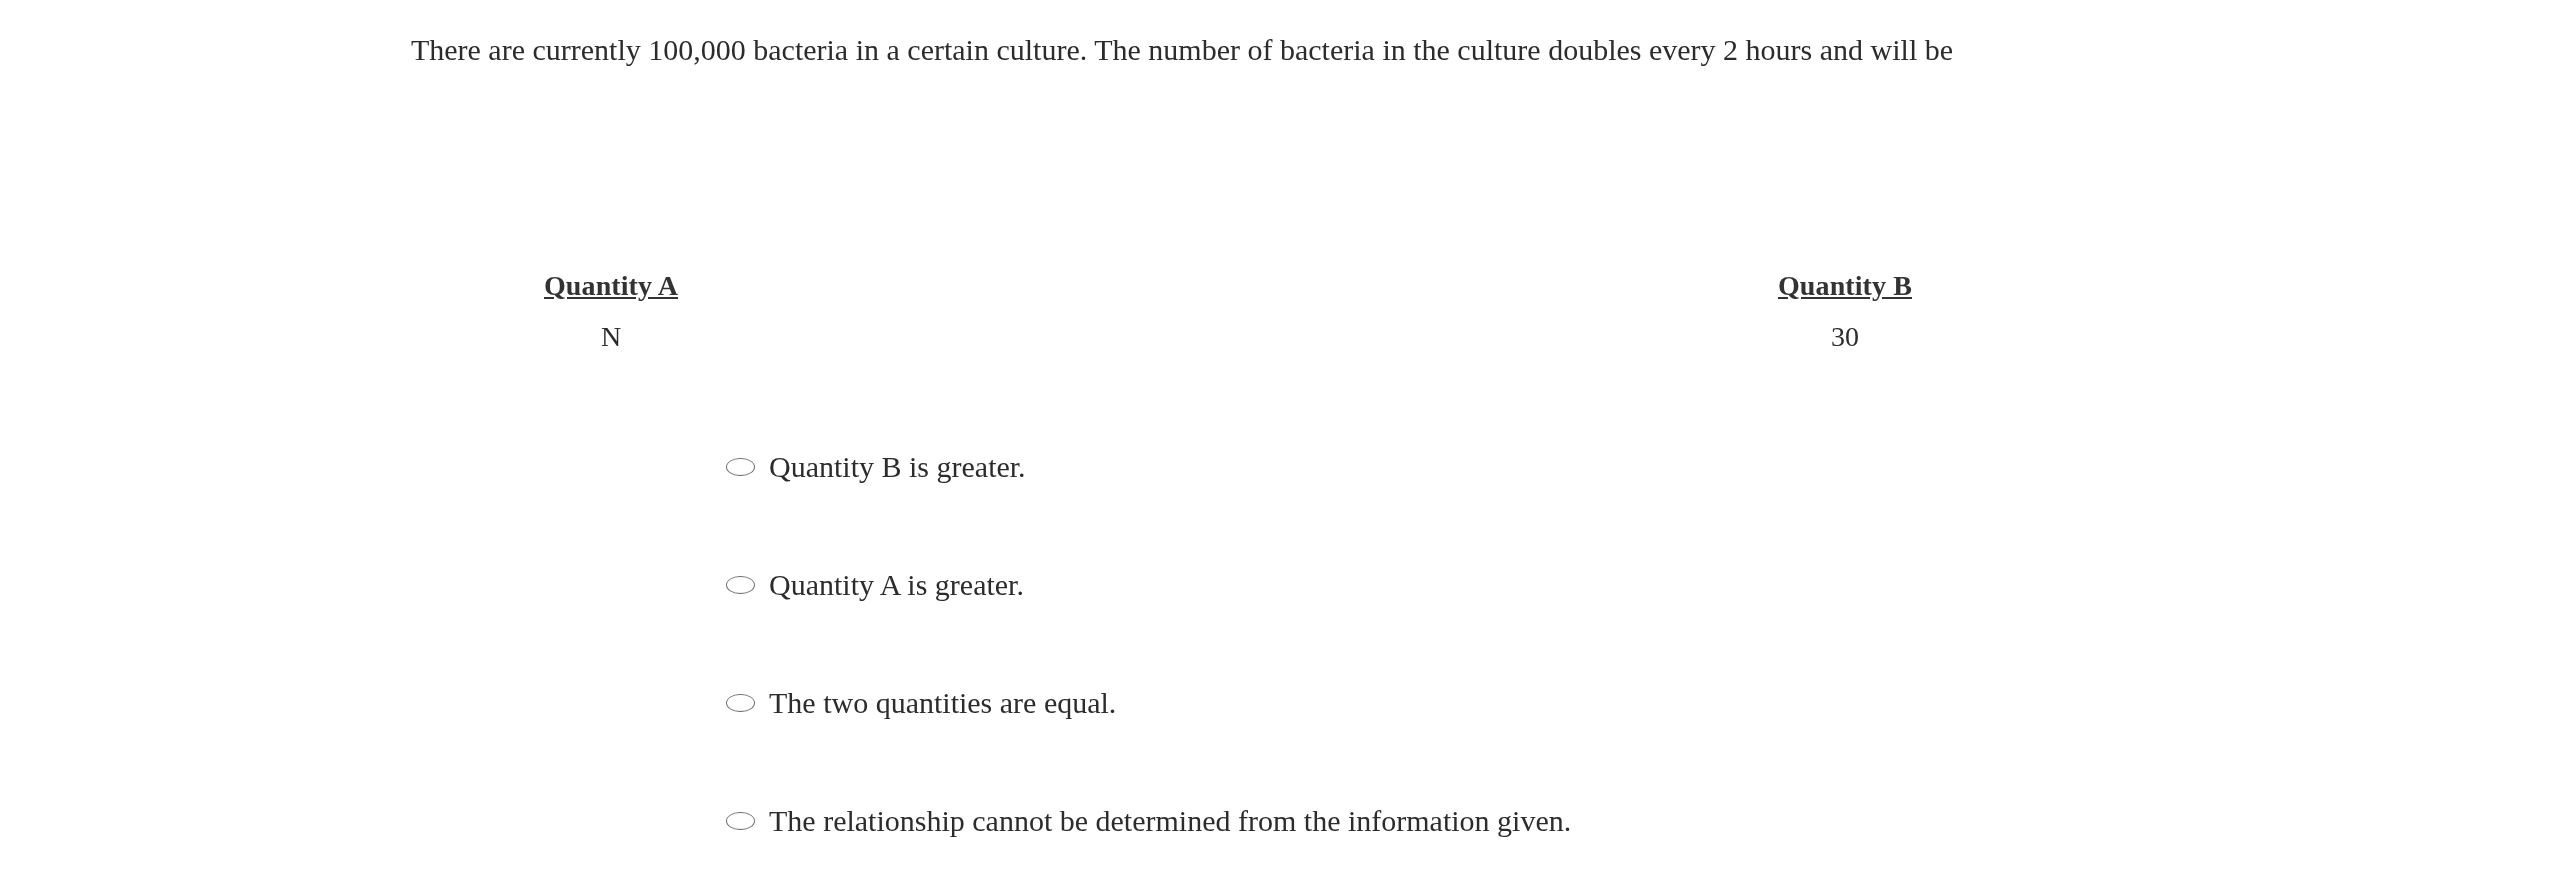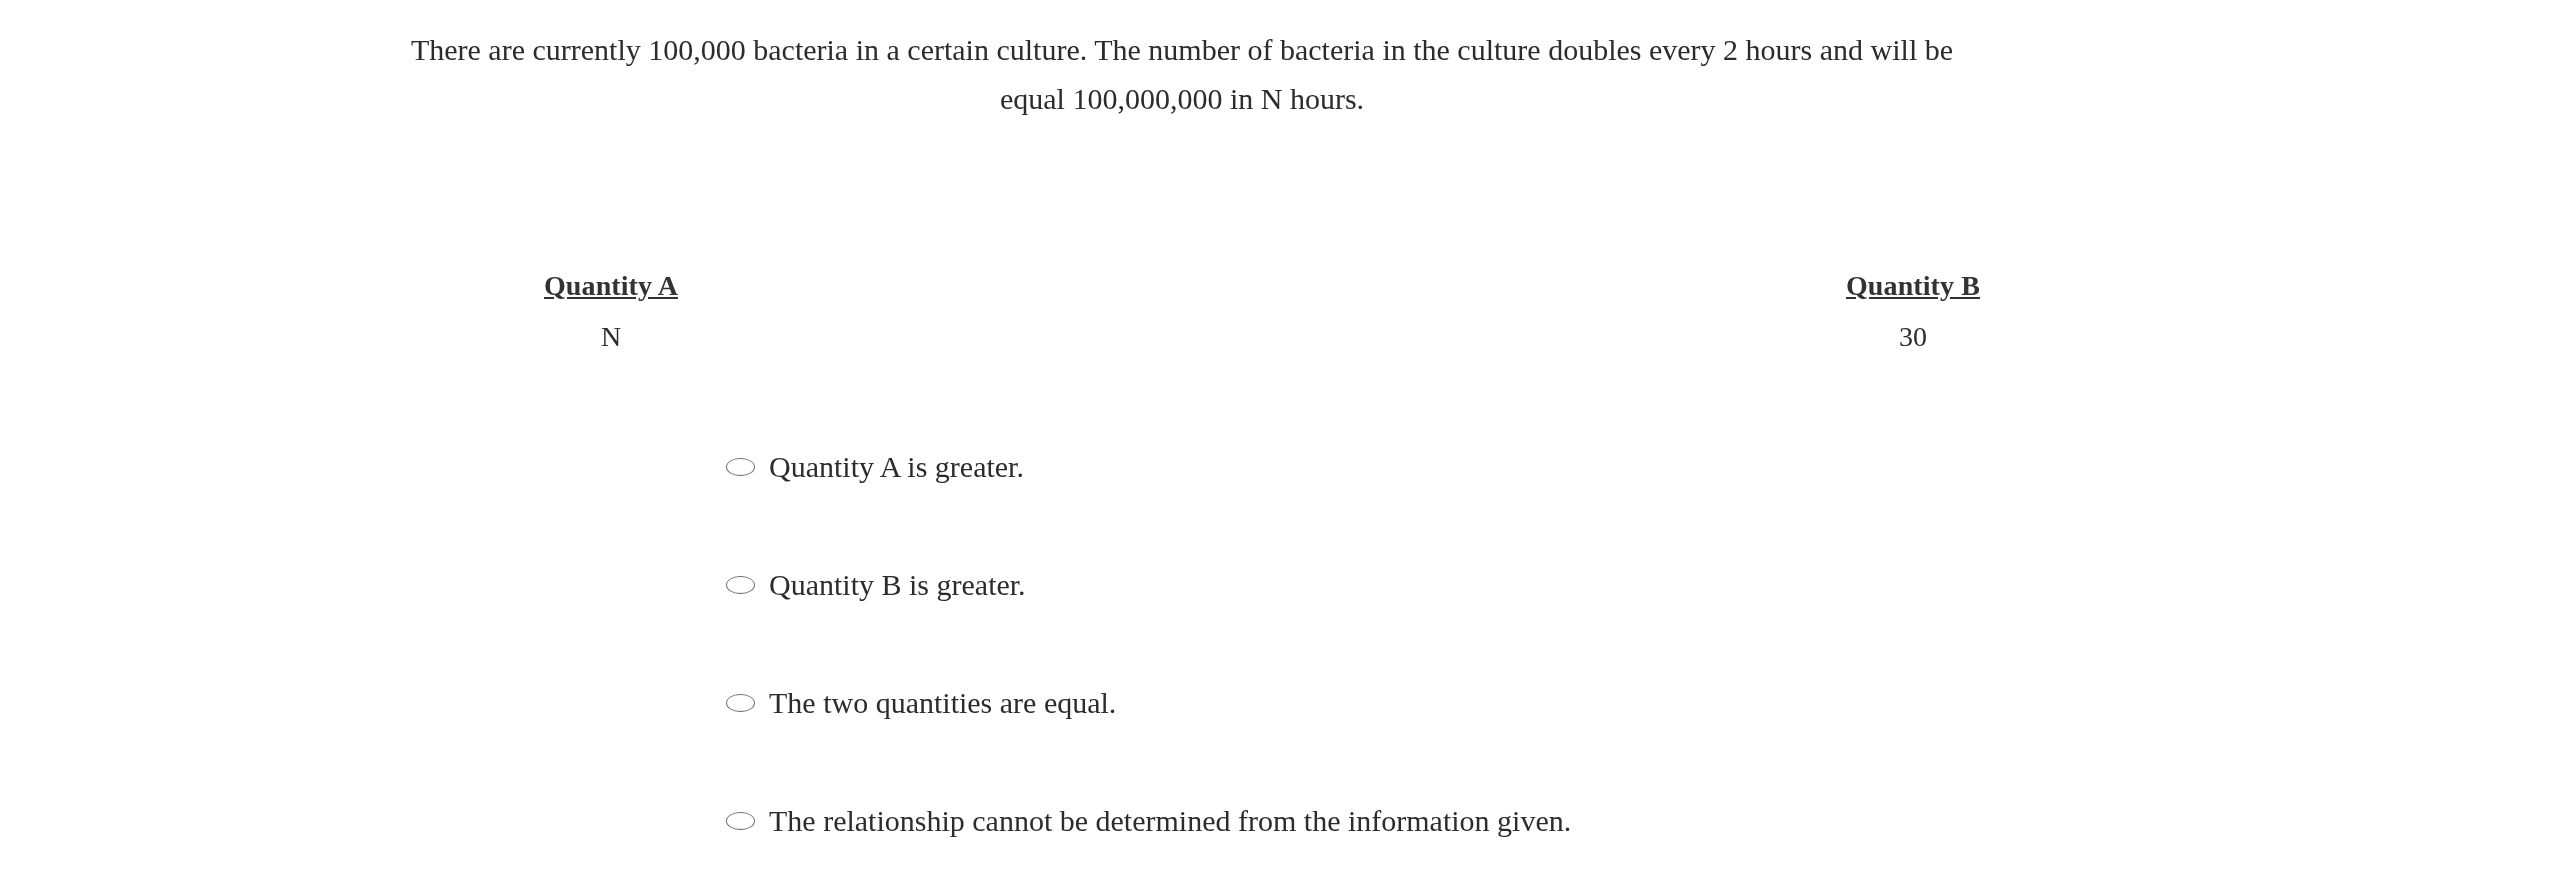--- a/index.html
+++ b/index.html
@@ -44,21 +44,21 @@
     left: 0;
     width: 2576px;
     height: 129px;
   }
   .qcol {
     position: absolute;
     text-align: center;
     width: 450px;
   }
   .qcol.a { left: 386px; }
-  .qcol.b { left: 1688px; }
+  .qcol.b { left: 1620px; }
   .qhead {
     font-size: 28px;
     font-weight: bold;
     color: #333333;
     text-decoration: underline;
     letter-spacing: 0.1px;
   }
   .qval {
     margin-top: 19px;
     font-size: 28px;
@@ -96,44 +96,43 @@
     white-space: nowrap;
   }
 </style>
 </head>
 <body>
 
 <div class="page">
 
   <div class="stem">
     <span class="stem-line">There are currently 100,000 bacteria in a certain culture. The number of bacteria in the culture doubles every 2 hours and will be</span>
-    <span class="stem-line">equal 100,000,000 in N hours.</span>
   </div>
 
   <div class="quantities">
     <div class="qcol a">
       <div class="qhead">Quantity A</div>
       <div class="qval">N</div>
     </div>
     <div class="qcol b">
       <div class="qhead">Quantity B</div>
       <div class="qval">30</div>
     </div>
   </div>
 
   <div class="options">
 
     <div class="option">
       <span class="radio"></span>
-      <span class="option-label">Quantity A is greater.</span>
+      <span class="option-label">Quantity B is greater.</span>
     </div>
 
     <div class="option">
       <span class="radio"></span>
-      <span class="option-label">Quantity B is greater.</span>
+      <span class="option-label">Quantity A is greater.</span>
     </div>
 
     <div class="option">
       <span class="radio"></span>
       <span class="option-label">The two quantities are equal.</span>
     </div>
 
     <div class="option">
       <span class="radio"></span>
       <span class="option-label">The relationship cannot be determined from the information given.</span>

